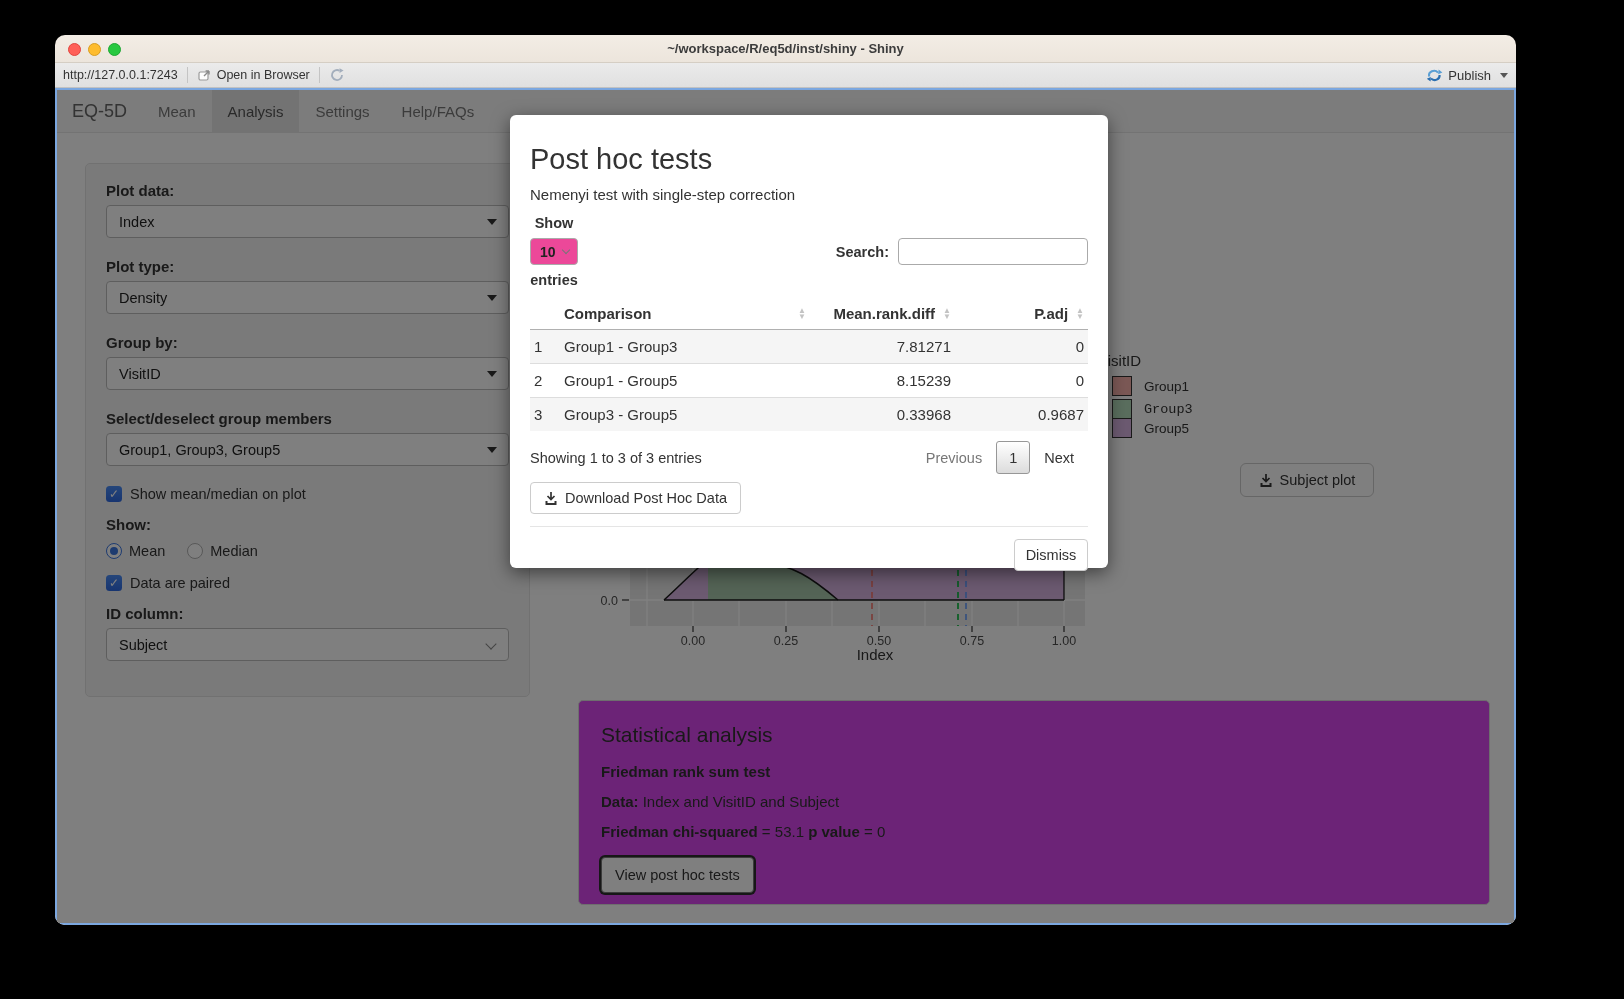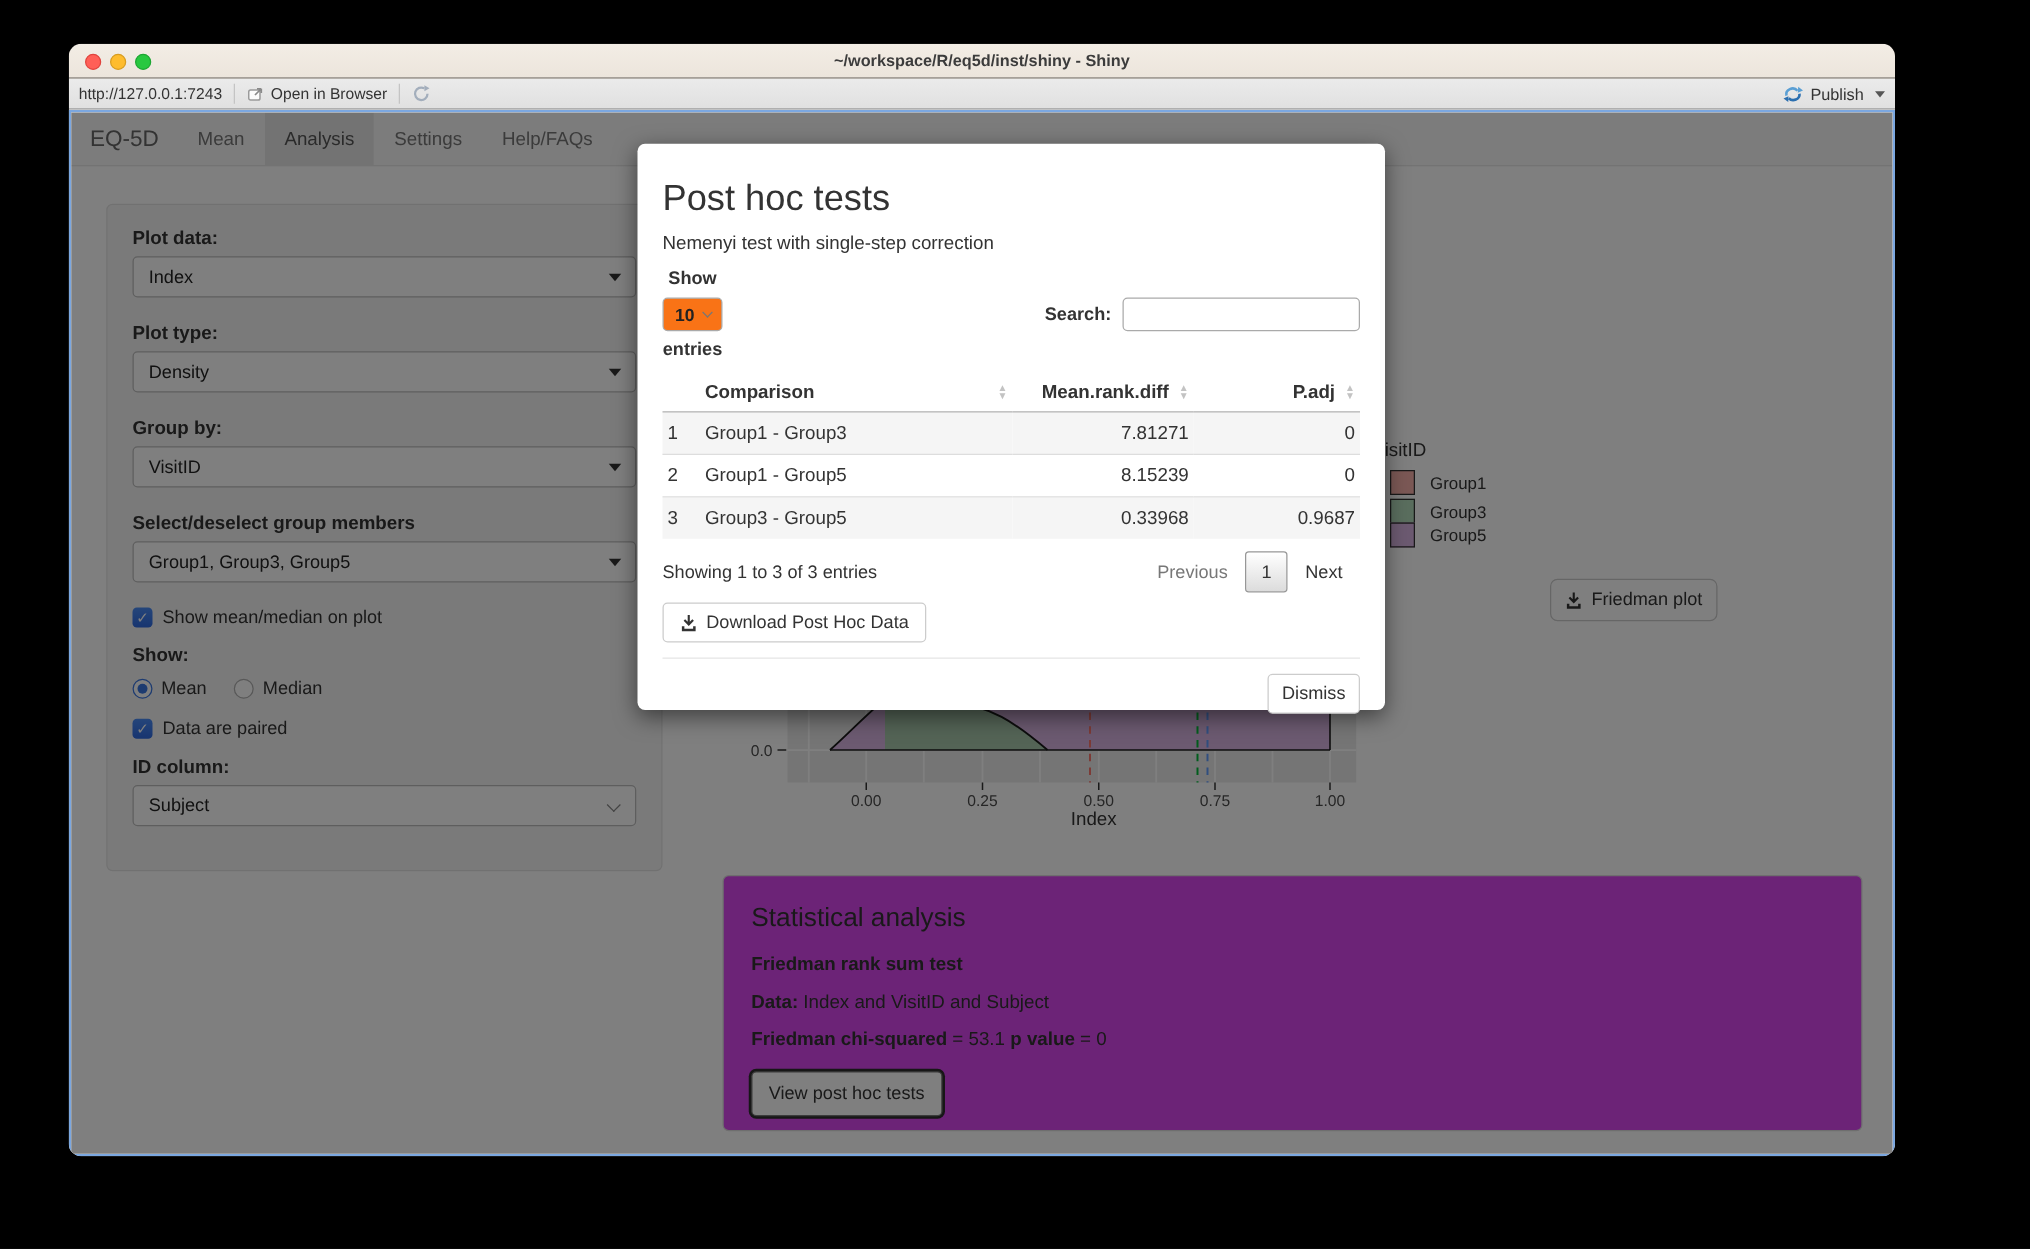--- a/index.html
+++ b/index.html
@@ -60,21 +60,21 @@
   .stats p { font-size:15px; color:#333; margin-bottom:13px; }
   .view-btn { height:36px; padding:0 13px; border:1px solid #777; box-shadow:0 0 0 2px #2e2e2e; border-radius:4px; margin-top:4px; }
 
   
   .backdrop { position:absolute; inset:0; background:rgba(0,0,0,0.5); z-index:10; }
   .modal { position:absolute; left:453px; top:25px; width:598px; height:453px; background:#fff; border-radius:6px; box-shadow:0 5px 18px rgba(0,0,0,.5); z-index:20; padding:20px; }
   .modal h2 { font-size:29px; font-weight:500; color:#333; margin:8px 0 0; }
   .modal .subtitle { font-size:15px; color:#333; margin-top:10px; }
   .dt-controls { display:flex; justify-content:space-between; align-items:center; margin-top:12px; }
   .dt-left { display:flex; align-items:center; gap:7px; font-size:14.5px; font-weight:bold; color:#333;flex-direction:column; }
-  .mini-sel { position:relative; width:48px; height:27px; border:1px solid #aaa; border-radius:4px; font-size:14px; font-weight:bold; color:#222; display:flex; align-items:center; padding-left:9px; background:#f97316; }
+  .mini-sel { position:relative; width:48px; height:27px; border:1px solid #aaa; border-radius:4px; font-size:14px; font-weight:bold; color:#222; display:flex; align-items:center; padding-left:9px; background:#ec4899; }
   .mini-sel .chev { position:absolute; right:8px; top:8px; width:6px; height:6px; border-right:1.4px solid #777; border-bottom:1.4px solid #777; transform:rotate(45deg); }
   .dt-right { display:flex; align-items:center; gap:9px; font-size:14.5px; font-weight:bold; color:#333; }
   .search-input { width:190px; height:27px; border:1px solid #aaa; border-radius:4px; font-size:14px; padding:0 8px; font-family:"Liberation Sans",sans-serif; }
   table.dt { width:558px; border-collapse:collapse; table-layout:fixed; margin-top:10px; }
   table.dt th { font-size:15px; font-weight:bold; color:#333; padding:7px 4px; border-bottom:1px solid #b0b0b0; }
   table.dt td { font-size:15px; color:#333; padding:8px 4px; border-top:1px solid #ddd; }
   table.dt tbody tr:nth-child(odd) { background:#f5f5f5; }
   table.dt tr { border:none; }
   .th-flex { display:flex; align-items:center; }
   .num { text-align:right; }
@@ -237,35 +237,35 @@
         <text x="412" y="97" font-size="12.5" fill="#4d4d4d" text-anchor="middle">0.75</text>
         <text x="504" y="97" font-size="12.5" fill="#4d4d4d" text-anchor="middle">1.00</text>
         <text x="315" y="112" font-size="15" fill="#333" text-anchor="middle">Index</text>
       </svg>
 
       <div class="legend-title">VisitID</div>
       <div class="legend-row" style="top:286px;">
         <span class="legend-swatch" style="background: rgb(246, 177, 171);"></span>
         <span class="legend-label">Group1</span>
       </div>
-      <div class="legend-row" style="top:309px;">
+      <div class="legend-row" style="top:309px;font-family:Liberation Mono, monospace;">
         <span class="legend-swatch" style="background: rgb(180, 220, 188);"></span>
         <span class="legend-label">Group3</span>
       </div>
       <div class="legend-row" style="top:328px;">
         <span class="legend-swatch" style="background: rgb(216, 180, 226);"></span>
         <span class="legend-label">Group5</span>
       </div>
 
       <button class="btn dl-plot">
         <svg width="14" height="15" viewBox="0 0 14 15">
             <path d="M7 1 v7 M3.5 5 L7 8.5 L10.5 5" stroke="#333" stroke-width="1.7" fill="none"></path>
             <path d="M1.5 10 h2 v2 h7 v-2 h2 v4 h-11 z" fill="#333"></path>
           </svg>
-        <span>Friedman plot</span>
+        <span>Subject plot</span>
       </button>
 
       <div class="stats">
         <h3>Statistical analysis</h3>
         <p style="font-weight:bold">Friedman rank sum test</p>
         <p><b>Data:</b><span> Index and VisitID and Subject</span></p>
         <p><b>Friedman chi-squared</b><span> = 53.1 </span><b>p value</b><span> = 0</span></p>
         <button class="btn view-btn">
             <span>View post hoc tests</span>
           </button>

